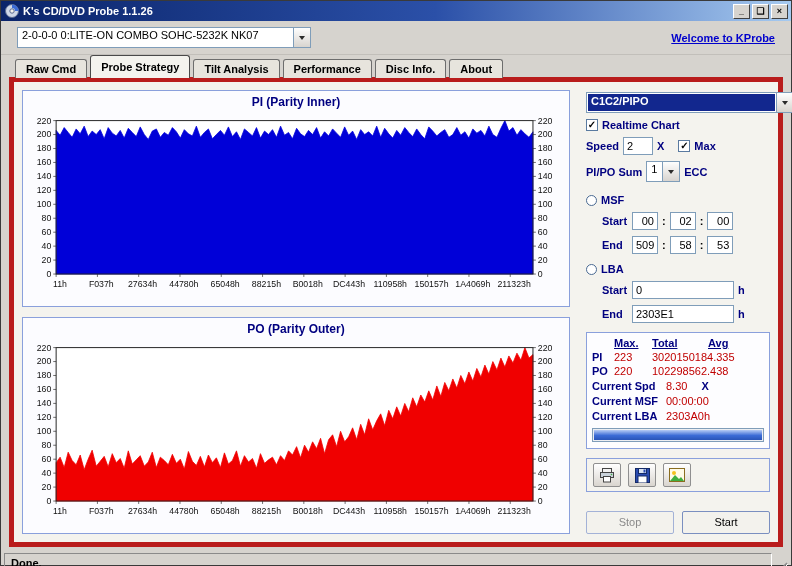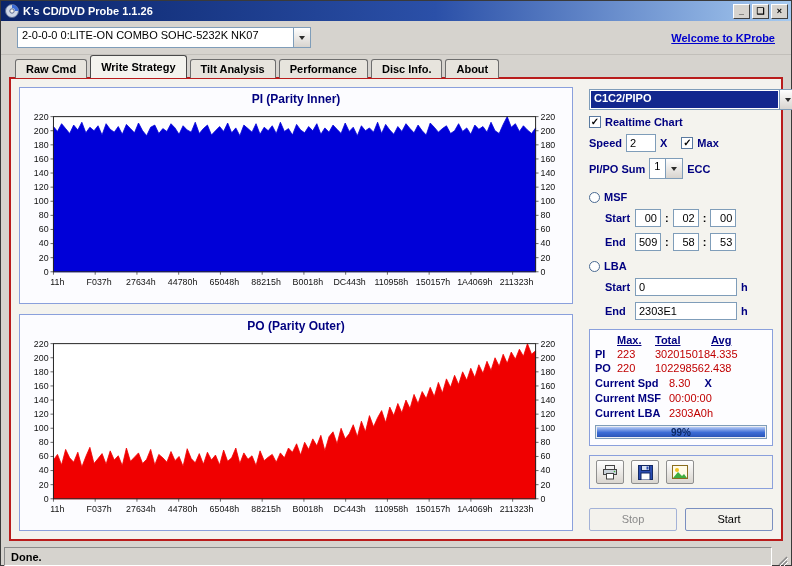--- a/index.html
+++ b/index.html
@@ -21,21 +21,21 @@
   .combo-btn{width:17px;background:linear-gradient(#fefefe,#d8d4cf);border-left:1px solid #7f9db9;display:flex;align-items:center;justify-content:center;color:#333;font-size:7px}
   .arrow-down{width:0;height:0;border-left:3px solid transparent;border-right:3px solid transparent;border-top:4px solid #2b2b2b}
   .welcome{margin-left:auto;color:#0000cc;font-weight:bold;text-decoration:underline;cursor:pointer}
 
   
   .tabstrip{height:23px;flex:0 0 23px;display:flex;align-items:flex-end;padding:0 0 0 14px;position:relative;z-index:2}
   .tab{padding:3px 10px 2px;border:1px solid #6d6d6d;border-bottom:none;background:#e7e4dd;margin-right:3px;font-weight:bold;border-radius:3px 3px 0 0;height:19px;color:#000;cursor:default}
   .tab.active{background:#f4f3ee;height:23px;padding-top:5px;border-color:#4a4a4a}
 
   
-  .tabpage{flex:1;margin:-1px 8px 4px;background:#f4f3ee;border:2px solid #b91c1c;padding:8px;display:flex;gap:16px;position:relative;z-index:1}
+  .tabpage{flex:1;margin:-1px 8px 4px;background:#f4f3ee;border:5px solid #b91c1c;padding:8px;display:flex;gap:16px;position:relative;z-index:1}
   .charts{flex:1;display:flex;flex-direction:column;gap:10px;min-width:0}
   .chartbox{flex:1;border:1px solid #8aa0dc;background:#fcfcff;padding:3px 4px 1px;display:flex;flex-direction:column}
   .chart-title{text-align:center;color:#000080;font-weight:bold;font-size:12px;padding:1px 0 2px}
   svg.chart{width:100%;display:block;flex:1}
   .chart text{font-family:"Liberation Sans",sans-serif}
 
   
   .panel{width:184px;flex:0 0 184px;display:flex;flex-direction:column;color:#000080}
   .crow{display:flex;align-items:center;gap:4px;margin-top:6px}
   .lbl{color:#000080;font-weight:bold;white-space:nowrap}
@@ -105,21 +105,21 @@
       <span class="combo-text">2-0-0-0 0:LITE-ON COMBO SOHC-5232K NK07</span>
       <span class="combo-btn">
           <span class="arrow-down"></span>
         </span>
     </div>
     <span class="welcome">Welcome to KProbe</span>
   </div>
 
   <div class="tabstrip">
     <span class="tab">Raw Cmd</span>
-    <span class="tab active">Write Strategy</span>
+    <span class="tab active">Probe Strategy</span>
     <span class="tab">Tilt Analysis</span>
     <span class="tab">Performance</span>
     <span class="tab">Disc Info.</span>
     <span class="tab">About</span>
   </div>
 
   <div class="tabpage">
 
     <div class="charts">
       <div class="chartbox">
@@ -379,21 +379,20 @@
           <span class="cur-lbl">Current MSF</span>
           <span class="cur-val">00:00:00</span>
         </div>
         <div class="cur-row">
           <span class="cur-lbl">Current LBA</span>
           <span class="cur-val">2303A0h</span>
         </div>
 
         <div class="pg">
           <span class="pg-fill" style="width: 99%;"></span>
-          <span class="pg-text">99%</span>
         </div>
       </div>
 
       <div class="btnbox">
         <span class="icon-btn">
           <svg width="16" height="15" viewBox="0 0 16 15">
             <rect x="3.5" y="0.5" width="9" height="4" fill="#f2f2f2" stroke="#444"></rect>
             <rect x="1.5" y="4.5" width="13" height="5" fill="#c9d2da" stroke="#444"></rect>
             <rect x="4.5" y="8.5" width="7" height="5.5" fill="#ffffff" stroke="#444"></rect>
             <circle cx="12.5" cy="6.5" r="0.8" fill="#3fae3f"></circle>

